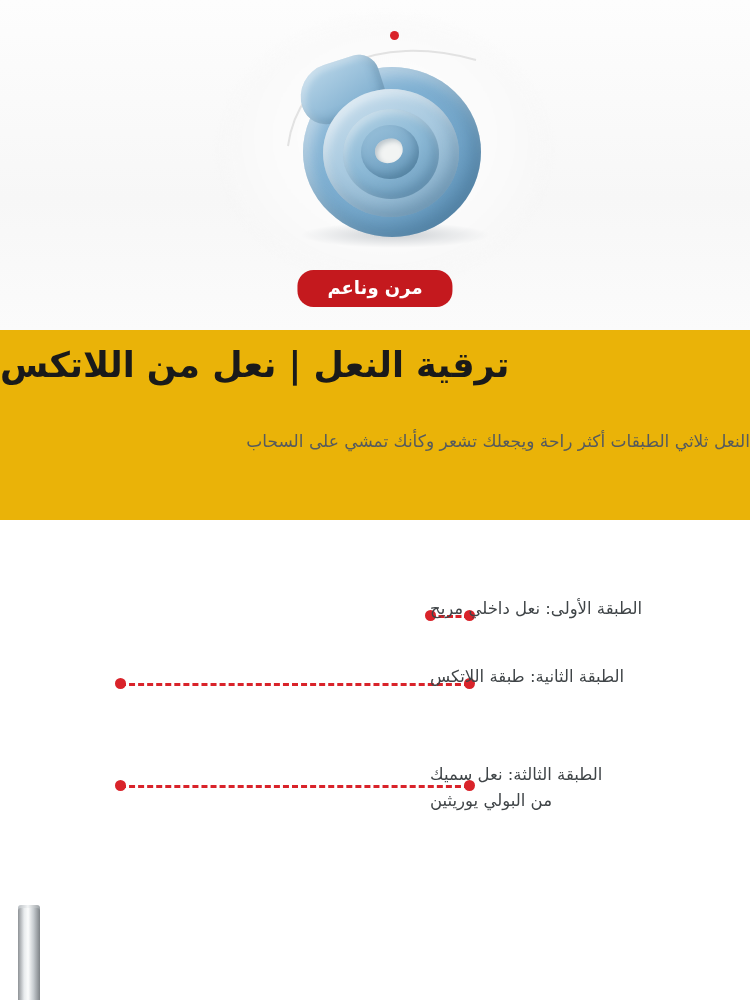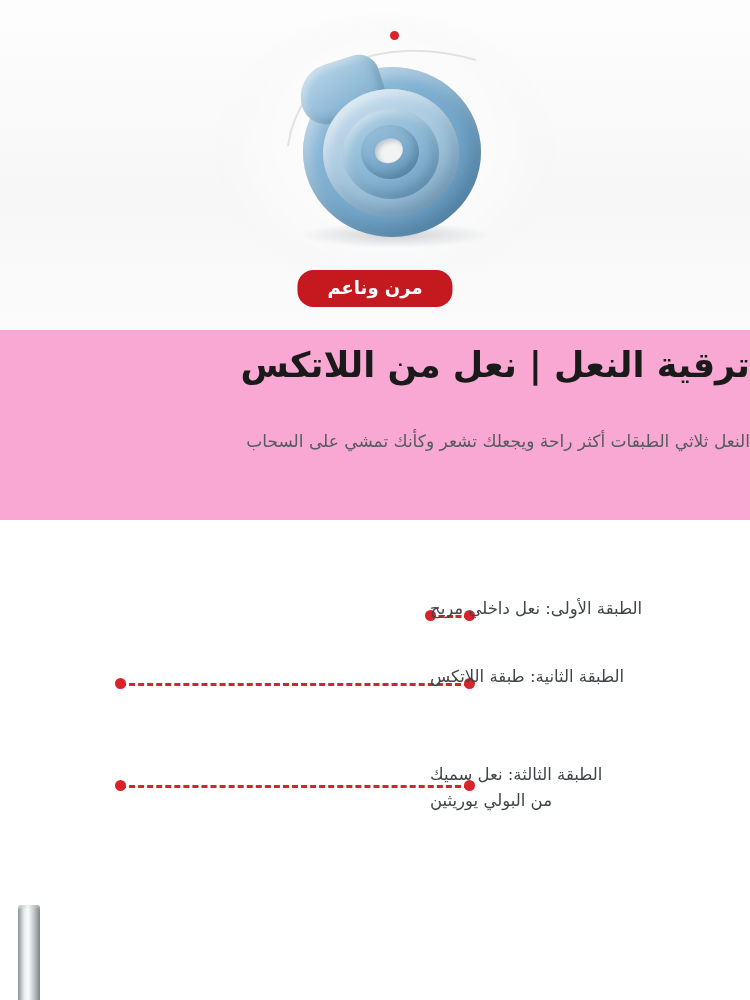--- a/index.html
+++ b/index.html
@@ -8,21 +8,21 @@
     background: #ffffff;
   }
   body {
     font-family: "DejaVu Sans", "Liberation Sans", sans-serif;
   }
   .page {
     position: relative;
     width: 750px;
     height: 1000px;
     overflow: hidden;
-    background: #f9a8d4;
+    background: #eab308;
     margin: 0 auto;
   }
 
   
   .hero {
     position: absolute;
     top: 0;
     left: 0;
     width: 750px;
     height: 330px;
@@ -141,21 +141,21 @@
     letter-spacing: .2px;
     white-space: nowrap;
   }
 
   
   .headline {
     position: absolute;
     top: 345px;
     left: 0;
     width: 750px;
-    text-align: right;
+    text-align: left;
     font-size: 35px;
     font-weight: bold;
     color: #1a1a1a;
     letter-spacing: .3px;
   }
   .subline {
     position: absolute;
     top: 428px;
     left: 0;
     width: 750px;

